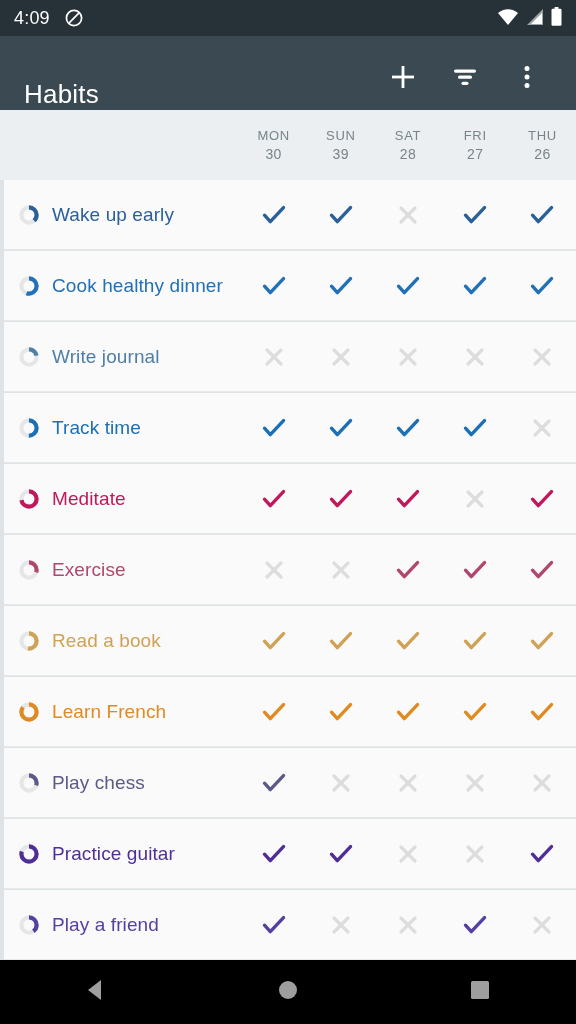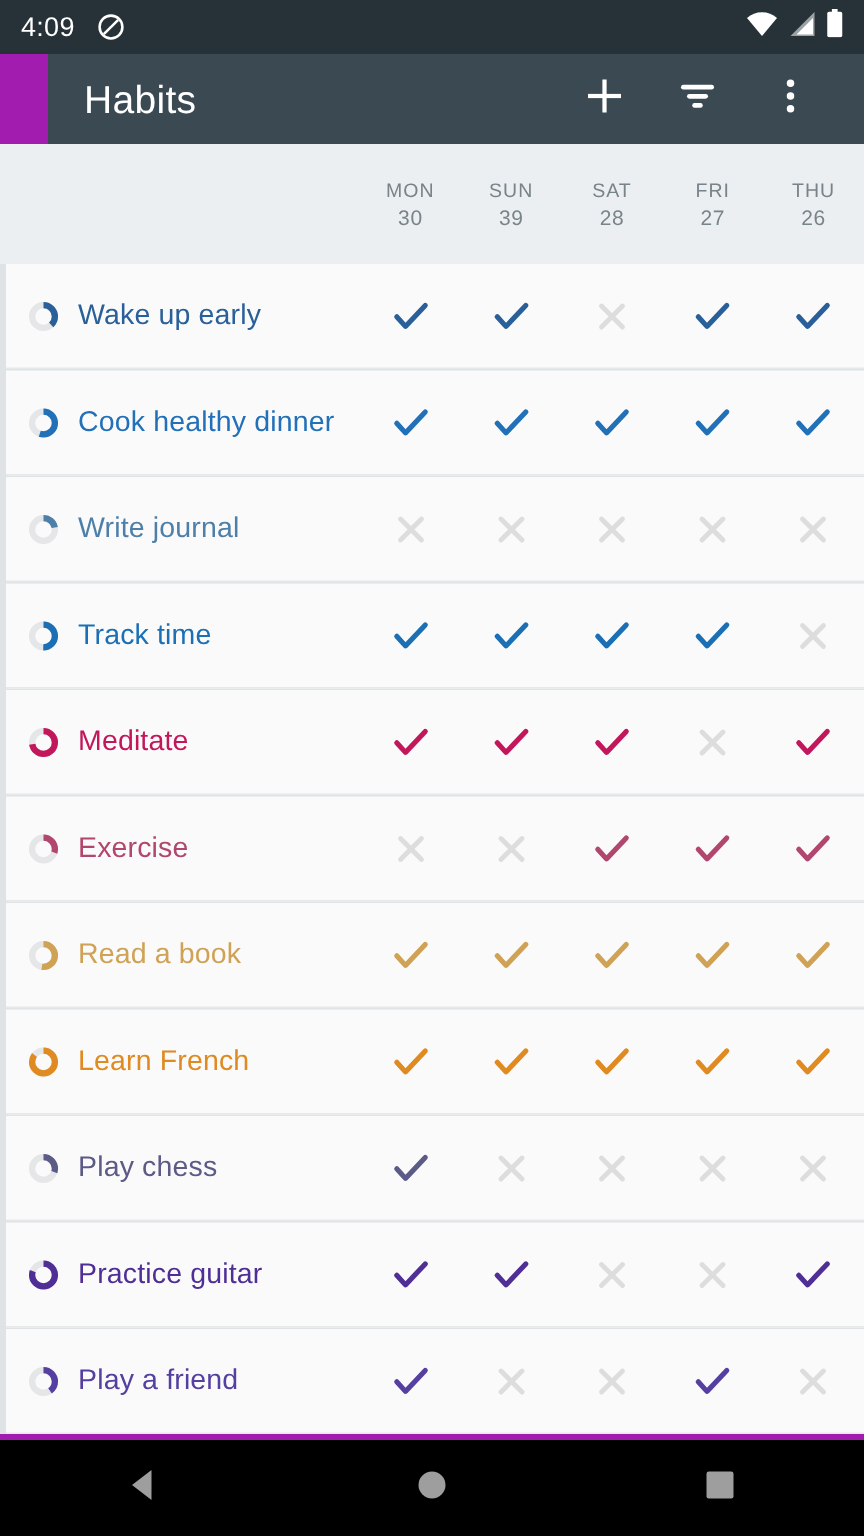--- a/index.html
+++ b/index.html
@@ -16,33 +16,33 @@
   #statusbar {
     height:36px; background:#263238; display:flex; align-items:center;
     padding:0 14px; color:#ffffff;
   }
   #statusbar .time { font-size:18px; letter-spacing:.2px; font-weight:400; }
   #statusbar .dnd { margin-left:14px; display:flex; align-items:center; }
   #statusbar .sb-right { margin-left:auto; display:flex; align-items:flex-end; gap:7px; }
 
   
   #appbar {
-    height:60px; background:#3b4a52; display:flex; align-items:center;
-    padding:0 18px 0 24px; color:#fff;margin-left:32px;
+    height:74px; background:#3b4a52; display:flex; align-items:flex-end;
+    padding:0 18px 0 24px; color:#fff;
   }
   #appbar .title { font-size:26px; font-weight:400; letter-spacing:.2px; }
   #appbar .actions { margin-left:auto; display:flex; align-items:center; }
   #appbar .act {
     width:62px; height:62px; display:flex; align-items:center; justify-content:center;
     cursor:pointer;
   }
 
   
   #dayheader {
-    height:80px; background:#eceff1; display:flex; align-items:center;
+    height:70px; background:#eceff1; display:flex; align-items:center;
     padding-left:4px;
   }
   #dayheader .namespace { flex:0 0 236px; }
   #dayheader .days { flex:1; display:flex; }
   #dayheader .day {
     flex:1; text-align:center; color:#78838a;
     font-size:13px; line-height:18px; letter-spacing:.7px;
   }
   #dayheader .day .dow { font-weight:400; }
   #dayheader .day .dom { font-weight:400; font-size:14px; letter-spacing:.4px; }

